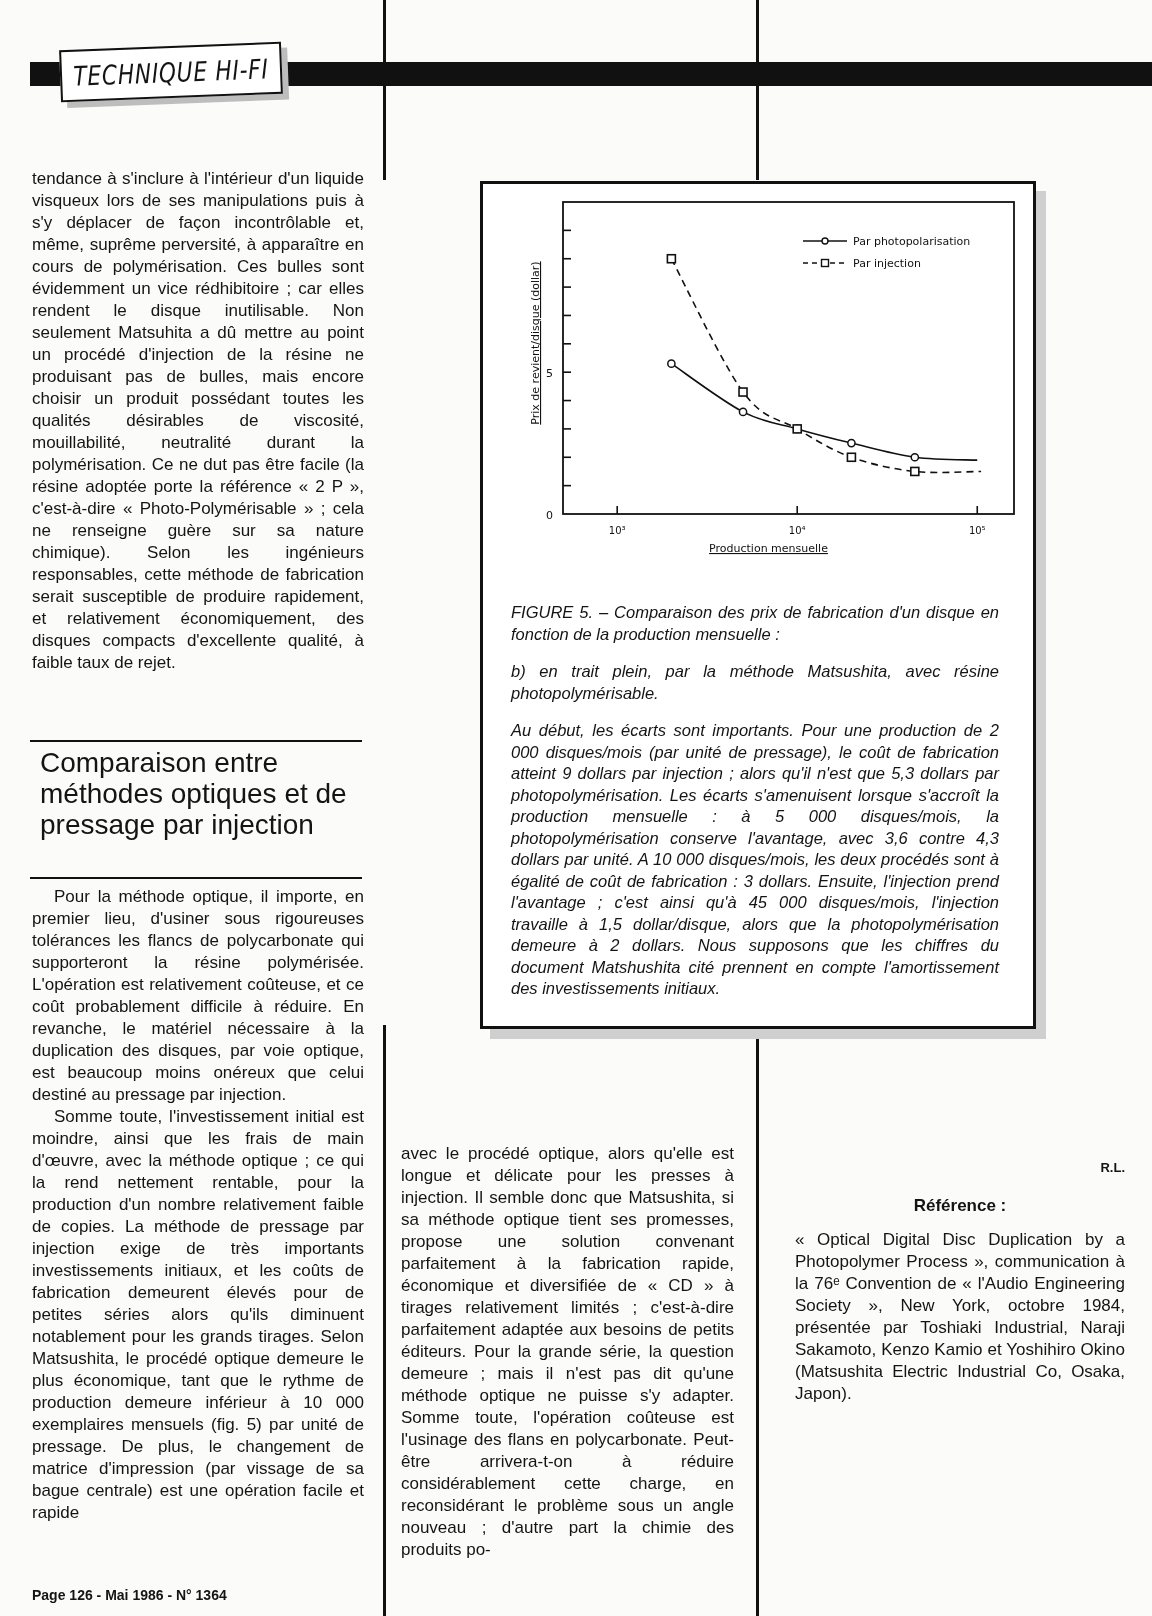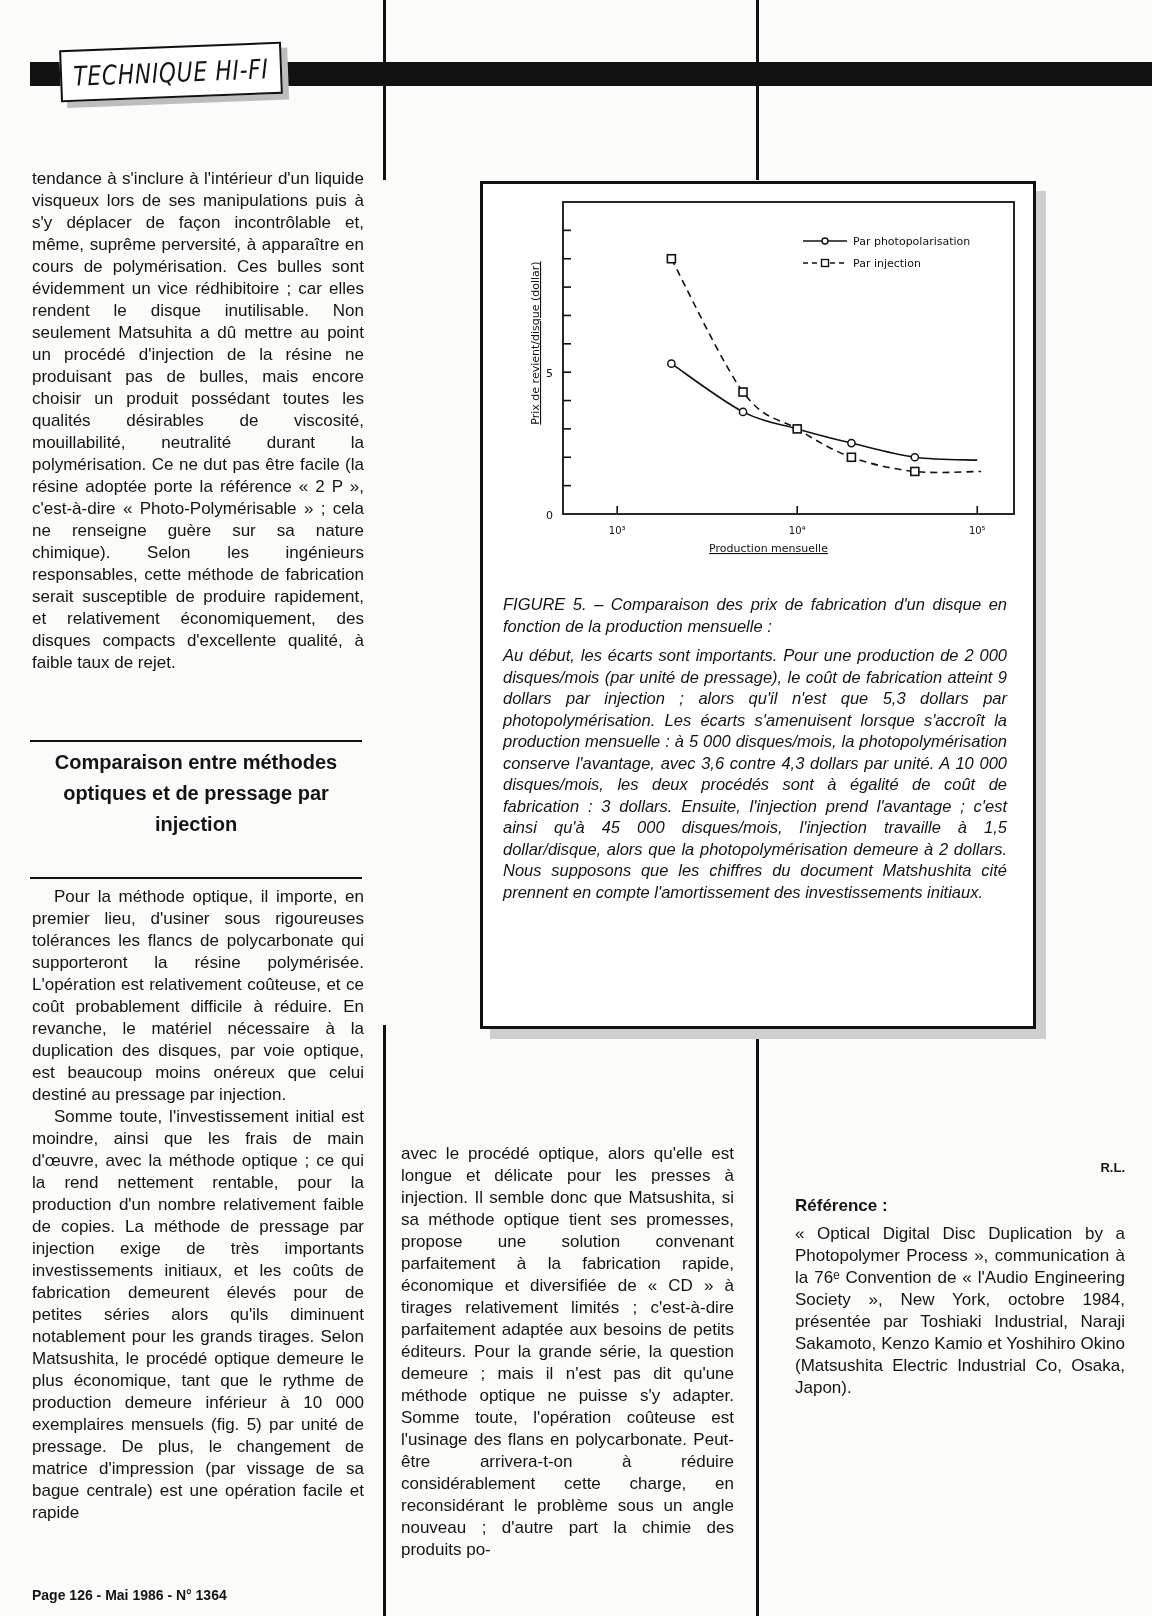--- a/index.html
+++ b/index.html
@@ -9,26 +9,26 @@
   .band-left{left:30px;top:62px;width:34px;height:24px;background:#111;}
   .band-right{left:285px;top:62px;width:867px;height:24px;background:#111;}
   .header-box{left:60px;top:46px;width:218px;height:48px;background:#fff;border:2px solid #111;transform:rotate(-2.2deg);box-shadow:6px 6px 0 #bdbdbd;display:flex;align-items:center;justify-content:center;}
   .header-box span{font-family:"DejaVu Sans",sans-serif;font-style:italic;font-size:27px;letter-spacing:1px;transform:scaleX(0.8);display:inline-block;white-space:nowrap;}
   
   .vrule{background:#111;width:3px;}
   
   .col{font-size:17px;line-height:22px;text-align:justify;}
   .col p{margin:0;}
   .indent{text-indent:22px;}
-  .headline{font-weight:bold;font-size:20px;line-height:31px;text-align:center;}
+  .headline{font-weight:normal;font-size:28px;line-height:31px;}
   .hrule{background:#111;height:2px;}
   
   .figbox{left:480px;top:181px;width:550px;height:842px;border:3px solid #111;background:#fff;box-shadow:10px 10px 0 #cfcfcf;}
   .caption{font-style:italic;font-size:16.5px;line-height:21.5px;text-align:justify;}
-  .caption p{margin:8px;}
+  .caption p{margin:16px;}
   svg text{font-family:"DejaVu Sans",sans-serif;}
   .footer{font-weight:bold;font-size:14px;}
   .sig{font-weight:bold;font-size:13px;}
   .refhead{font-weight:bold;font-size:17px;}
 </style>
 </head>
 <body>
 
 <div class="abs band-left"></div>
 <div class="abs band-right"></div>
@@ -55,21 +55,21 @@
 </div>
 
 <div class="abs footer" style="left:32px;top:1587px;">Page 126 - Mai 1986 - N° 1364</div>
 
 <div class="abs col" style="left:401px;top:1143px;width:333px;">
   <p>avec le procédé optique, alors qu'elle est longue et délicate pour les presses à injection. Il semble donc que Matsushita, si sa méthode optique tient ses promesses, propose une solution convenant parfaitement à la fabrication rapide, économique et diversifiée de « CD » à tirages relativement limités ; c'est-à-dire parfaitement adaptée aux besoins de petits éditeurs. Pour la grande série, la question demeure ; mais il n'est pas dit qu'une méthode optique ne puisse s'y adapter. Somme toute, l'opération coûteuse est l'usinage des flans en polycarbonate. Peut-être arrivera-t-on à réduire considérablement cette charge, en reconsidérant le problème sous un angle nouveau ; d'autre part la chimie des produits po-</p>
 </div>
 
 <div class="abs col" style="left:795px;top:1143px;width:330px;">
   <p class="sig" style="text-align:right;margin-top:14px;">R.L.</p>
-  <p class="refhead" style="text-align:left;margin-top:16px;margin-bottom:6px;">Référence :</p>
+  <p class="refhead" style="text-align:center;margin-top:16px;margin-bottom:12px;">Référence :</p>
   <p>« Optical Digital Disc Duplication by a Photopolymer Process », communication à la 76ᵉ Convention de « l'Audio Engineering Society », New York, octobre 1984, présentée par Toshiaki Industrial, Naraji Sakamoto, Kenzo Kamio et Yoshihiro Okino (Matsushita Electric Industrial Co, Osaka, Japon).</p>
 </div>
 
 <div class="abs figbox">
   <svg id="chart" width="550" height="385" style="position:absolute;left:0;top:0;">
     <g id="axes">
         <rect x="80" y="18" width="451" height="312" fill="none" stroke="#111" stroke-width="1.8"></rect>
         <line x1="80" y1="301.6363636363636" x2="88" y2="301.6363636363636" stroke="#111" stroke-width="1.6"></line>
         <line x1="80" y1="273.27272727272725" x2="88" y2="273.27272727272725" stroke="#111" stroke-width="1.6"></line>
         <line x1="80" y1="244.90909090909093" x2="88" y2="244.90909090909093" stroke="#111" stroke-width="1.6"></line>
@@ -109,15 +109,16 @@
         <line x1="320" y1="57" x2="364" y2="57" stroke="#111" stroke-width="1.5" stroke-dasharray="none"></line>
         <circle cx="342" cy="57" r="3" fill="#fff" stroke="#111" stroke-width="1.4"></circle>
         <text x="370" y="61" font-size="11" fill="#111">Par photopolarisation</text>
         <line x1="320" y1="79" x2="364" y2="79" stroke="#111" stroke-width="1.5" stroke-dasharray="5,4"></line>
         <rect x="338.5" y="75.5" width="7" height="7" fill="#fff" stroke="#111" stroke-width="1.4"></rect>
         <text x="370" y="83" font-size="11" fill="#111">Par injection</text>
       </g>
   </svg>
   <div class="abs caption" style="left:12px;top:402px;width:520px;">
     <p>FIGURE 5. – Comparaison des prix de fabrication d'un disque en fonction de la production mensuelle :</p>
+    <p>b) en trait plein, par la méthode Matsushita, avec résine photopolymérisable.</p>
     <p>Au début, les écarts sont importants. Pour une production de 2 000 disques/mois (par unité de pressage), le coût de fabrication atteint 9 dollars par injection ; alors qu'il n'est que 5,3 dollars par photopolymérisation. Les écarts s'amenuisent lorsque s'accroît la production mensuelle : à 5 000 disques/mois, la photopolymérisation conserve l'avantage, avec 3,6 contre 4,3 dollars par unité. A 10 000 disques/mois, les deux procédés sont à égalité de coût de fabrication : 3 dollars. Ensuite, l'injection prend l'avantage ; c'est ainsi qu'à 45 000 disques/mois, l'injection travaille à 1,5 dollar/disque, alors que la photopolymérisation demeure à 2 dollars. Nous supposons que les chiffres du document Matshushita cité prennent en compte l'amortissement des investissements initiaux.</p>
   </div>
 </div>
 
 </body></html>

